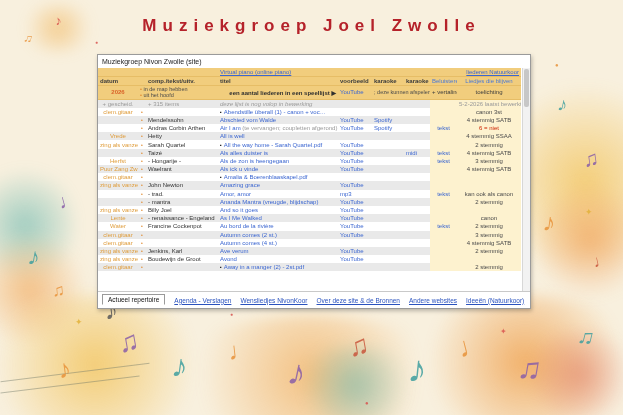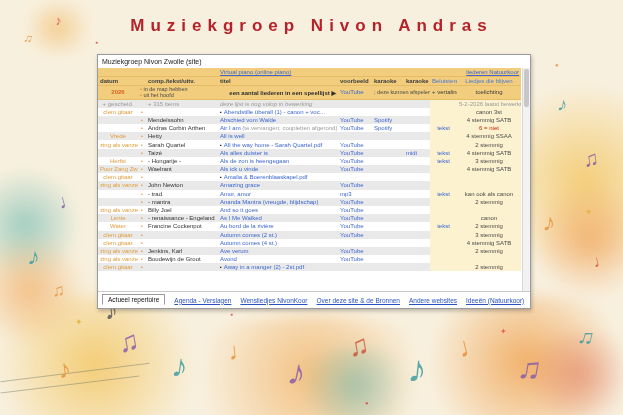--- a/index.html
+++ b/index.html
@@ -112,21 +112,21 @@
       <span class="note" style="left: 518px; top: 352px; font-size: 32px; color: rgb(138, 95, 168); transform: rotate(10deg); opacity: 0.85;">♫</span>
       <span class="note" style="left: 58px; top: 356px; font-size: 26px; color: rgb(232, 147, 58); transform: rotate(-8deg); opacity: 0.85;">♪</span>
       <span class="note" style="left: 578px; top: 326px; font-size: 22px; color: rgb(63, 159, 159); transform: rotate(14deg); opacity: 0.85;">♫</span>
       <span class="note" style="left: 75px; top: 318px; font-size: 9px; color: rgb(227, 178, 58); transform: rotate(0deg); opacity: 0.85;">✦</span>
       <span class="note" style="left: 500px; top: 328px; font-size: 8px; color: rgb(217, 83, 79); transform: rotate(0deg); opacity: 0.85;">✦</span>
       <span class="note" style="left: 230px; top: 312px; font-size: 5px; color: rgb(217, 83, 79); transform: rotate(0deg); opacity: 0.85;">●</span>
       <span class="note" style="left: 505px; top: 298px; font-size: 7px; color: rgb(201, 86, 60); transform: rotate(0deg); opacity: 0.85;">●</span>
       <span class="note" style="left: 365px; top: 400px; font-size: 6px; color: rgb(217, 83, 79); transform: rotate(0deg); opacity: 0.85;">●</span>
     </div>
 
-  <div id="page-title">Muziekgroep Nivon Andras</div>
+  <div id="page-title">Muziekgroep Joel Zwolle</div>
 
   <div id="window">
     <div id="win-titlebar">Muziekgroep Nivon Zwolle (site)</div>
 
     <table>
       <colgroup>
         <col style="width:40px">
           <col style="width:8px">
           <col style="width:72px">
           <col style="width:120px">

